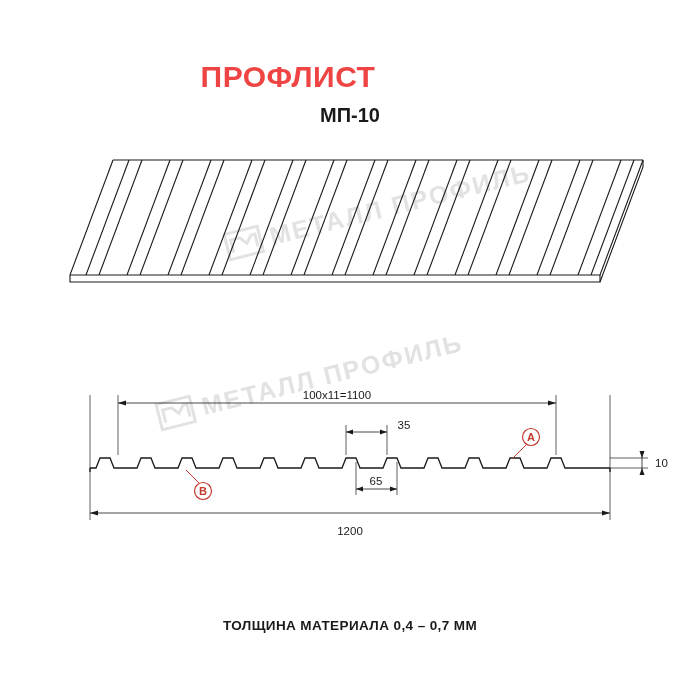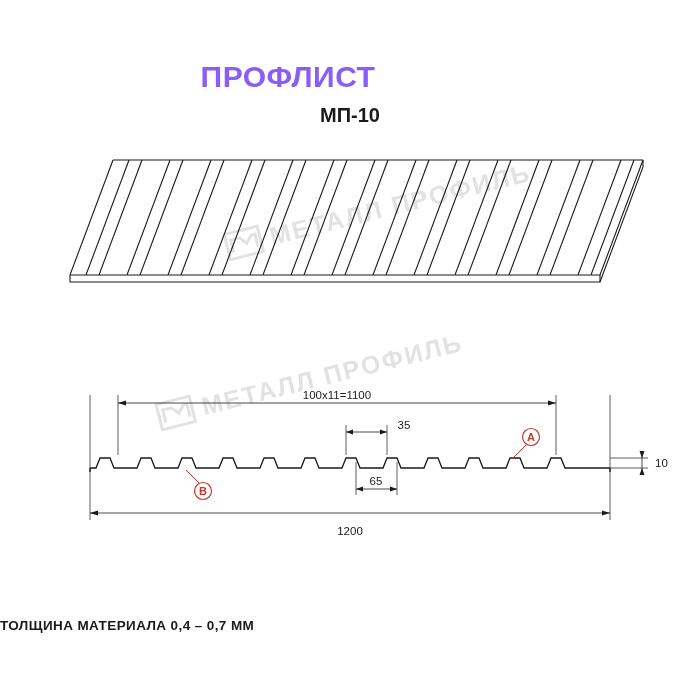--- a/index.html
+++ b/index.html
@@ -22,38 +22,38 @@
   }
   .title {
     position: absolute;
     top: 60px;
     left: 0;
     width: 576px;
     text-align: center;
     font-size: 30px;
     font-weight: bold;
     letter-spacing: 0.5px;
-    color: #8b5cf6;
+    color: #ef4444;
   }
   .subtitle {
     position: absolute;
     top: 104px;
     left: 0;
     width: 700px;
     text-align: center;
     font-size: 20px;
     font-weight: bold;
     color: #1a1a1a;
   }
   .footer {
     position: absolute;
     top: 618px;
     left: 0;
     width: 700px;
-    text-align: left;
+    text-align: center;
     font-size: 13.5px;
     font-weight: bold;
     letter-spacing: 0.4px;
     color: #1a1a1a;
   }
   svg.layer {
     position: absolute;
     top: 0;
     left: 0;
     width: 700px;

